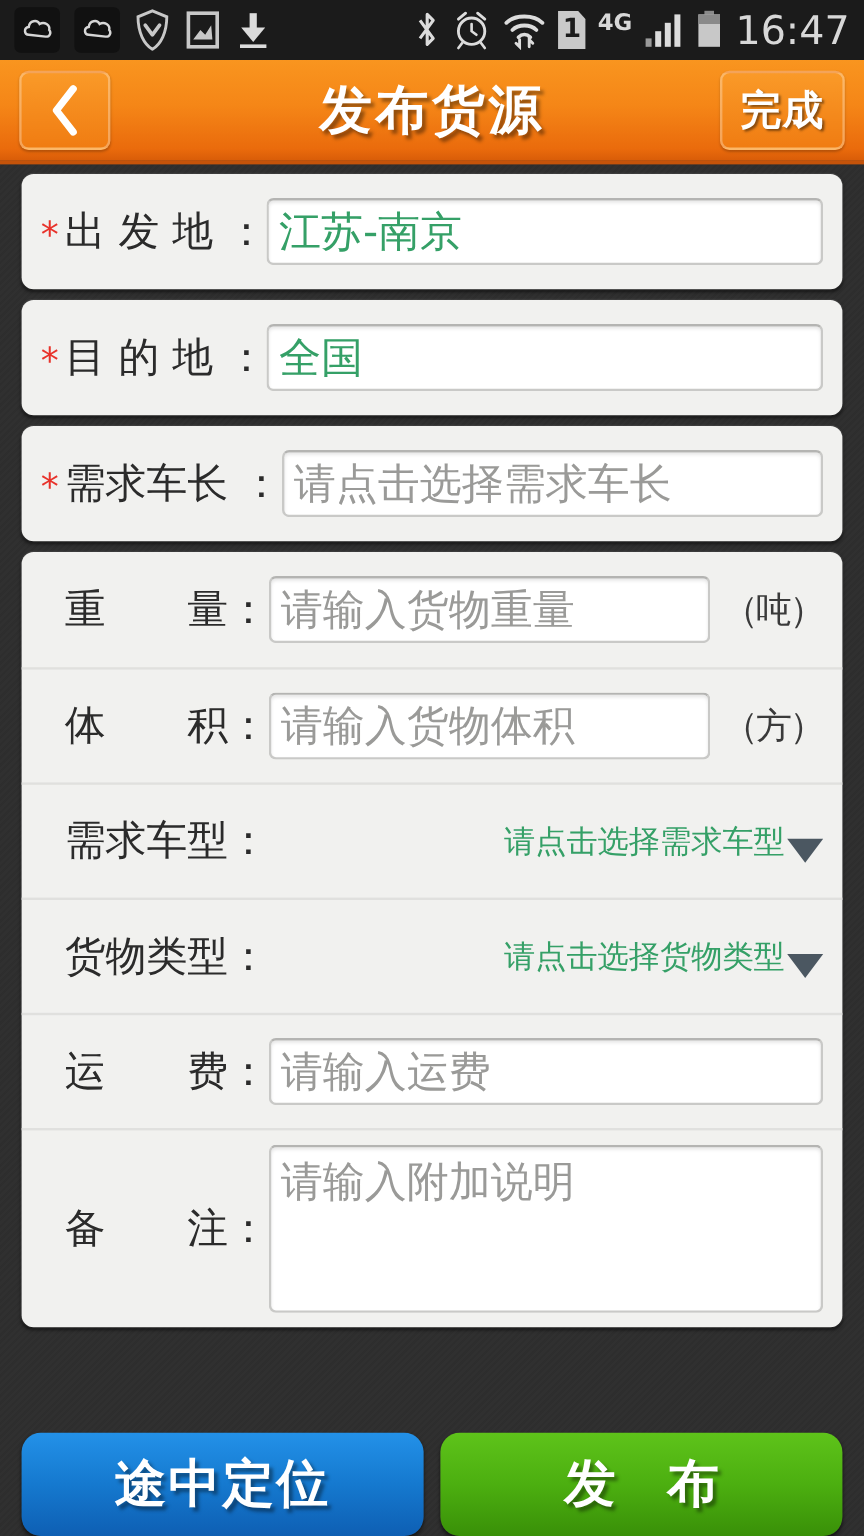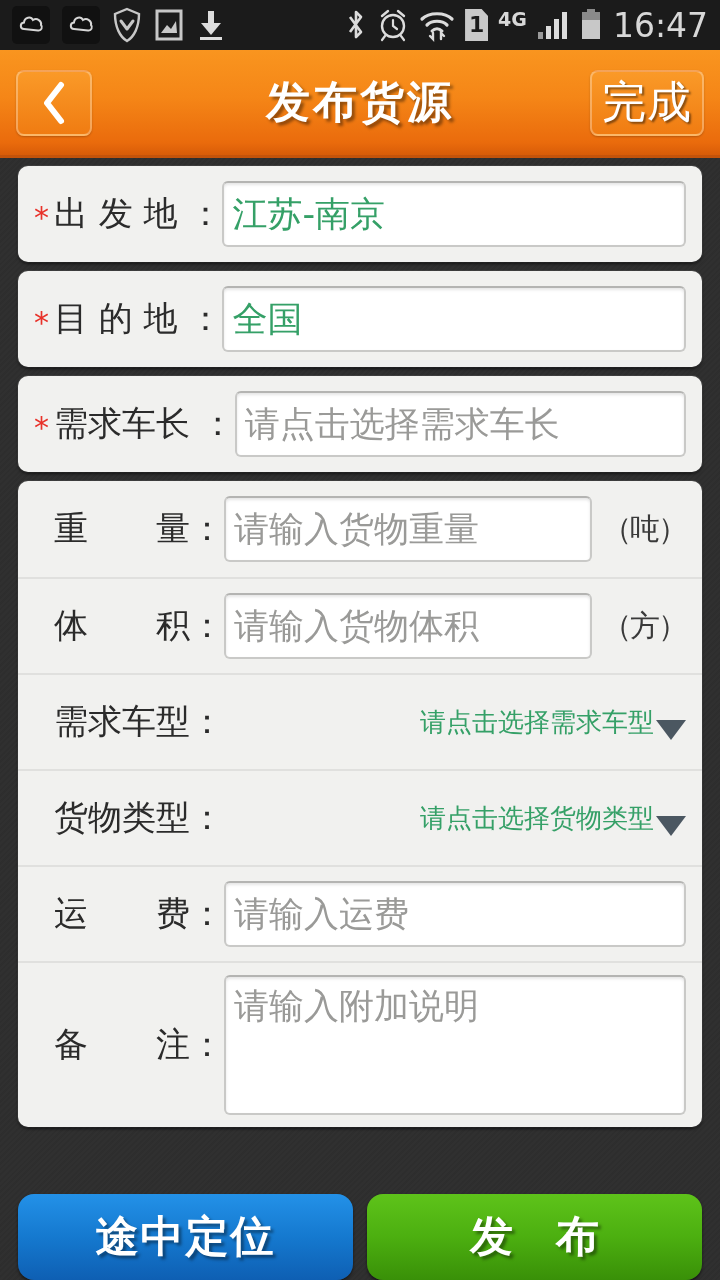--- a/index.html
+++ b/index.html
@@ -65,21 +65,21 @@
   .sim-box span {
     color: #1b1b1b;
     font-size: 22px;
     font-weight: 700;
     line-height: 1;
   }
 
   
   .header {
     position: relative;
-    height: 108px;
+    height: 87px;
     background: linear-gradient(to bottom, #f9951f 0%, #f58617 45%, #ea6b0c 88%, #d85c08 100%);
     border-bottom: 3px solid #c4530a;
     display: flex;
     align-items: center;
     box-sizing: border-box;
     padding: 4px 16px;
     justify-content: center;
   }
   .hdr-btn {
     background: linear-gradient(to bottom, #fa9a28 0%, #f07c12 100%);
@@ -89,22 +89,22 @@
     display: flex;
     align-items: center;
     justify-content: center;
     box-sizing: border-box;
   }
   .hdr-back { width: 76px; height: 66px; }
   .hdr-done {
     min-width: 104px; height: 66px;
     padding: 0 10px;
     color: #ffffff;
-    font-size: 44px;
-    font-weight: 400;
+    font-size: 34px;
+    font-weight: 700;
     letter-spacing: 1px;
     text-shadow: 2px 2px 2px rgba(0,0,0,0.45);
   }
   .hdr-title {
     position: absolute;
     left: 0; right: 0;
     text-align: center;
     color: #ffffff;
     font-size: 44px;
     font-weight: 700;
@@ -151,21 +151,21 @@
     font-size: 34px;
     color: #2b2b2b;
     white-space: nowrap;
     flex: 0 0 auto;
     letter-spacing: 0px;
     font-weight: 400;
   }
 
   .inp {
     flex: 1 1 auto;
-    height: 66px;
+    height: 56px;
     background: #ffffff;
     border: 2px solid #c9c9c7;
     border-top-color: #b4b4b2;
     border-radius: 6px;
     box-shadow: inset 0 2px 3px rgba(0,0,0,0.10);
     display: flex;
     align-items: center;
     padding: 0 8px;
     box-sizing: border-box;
     font-size: 35px;

